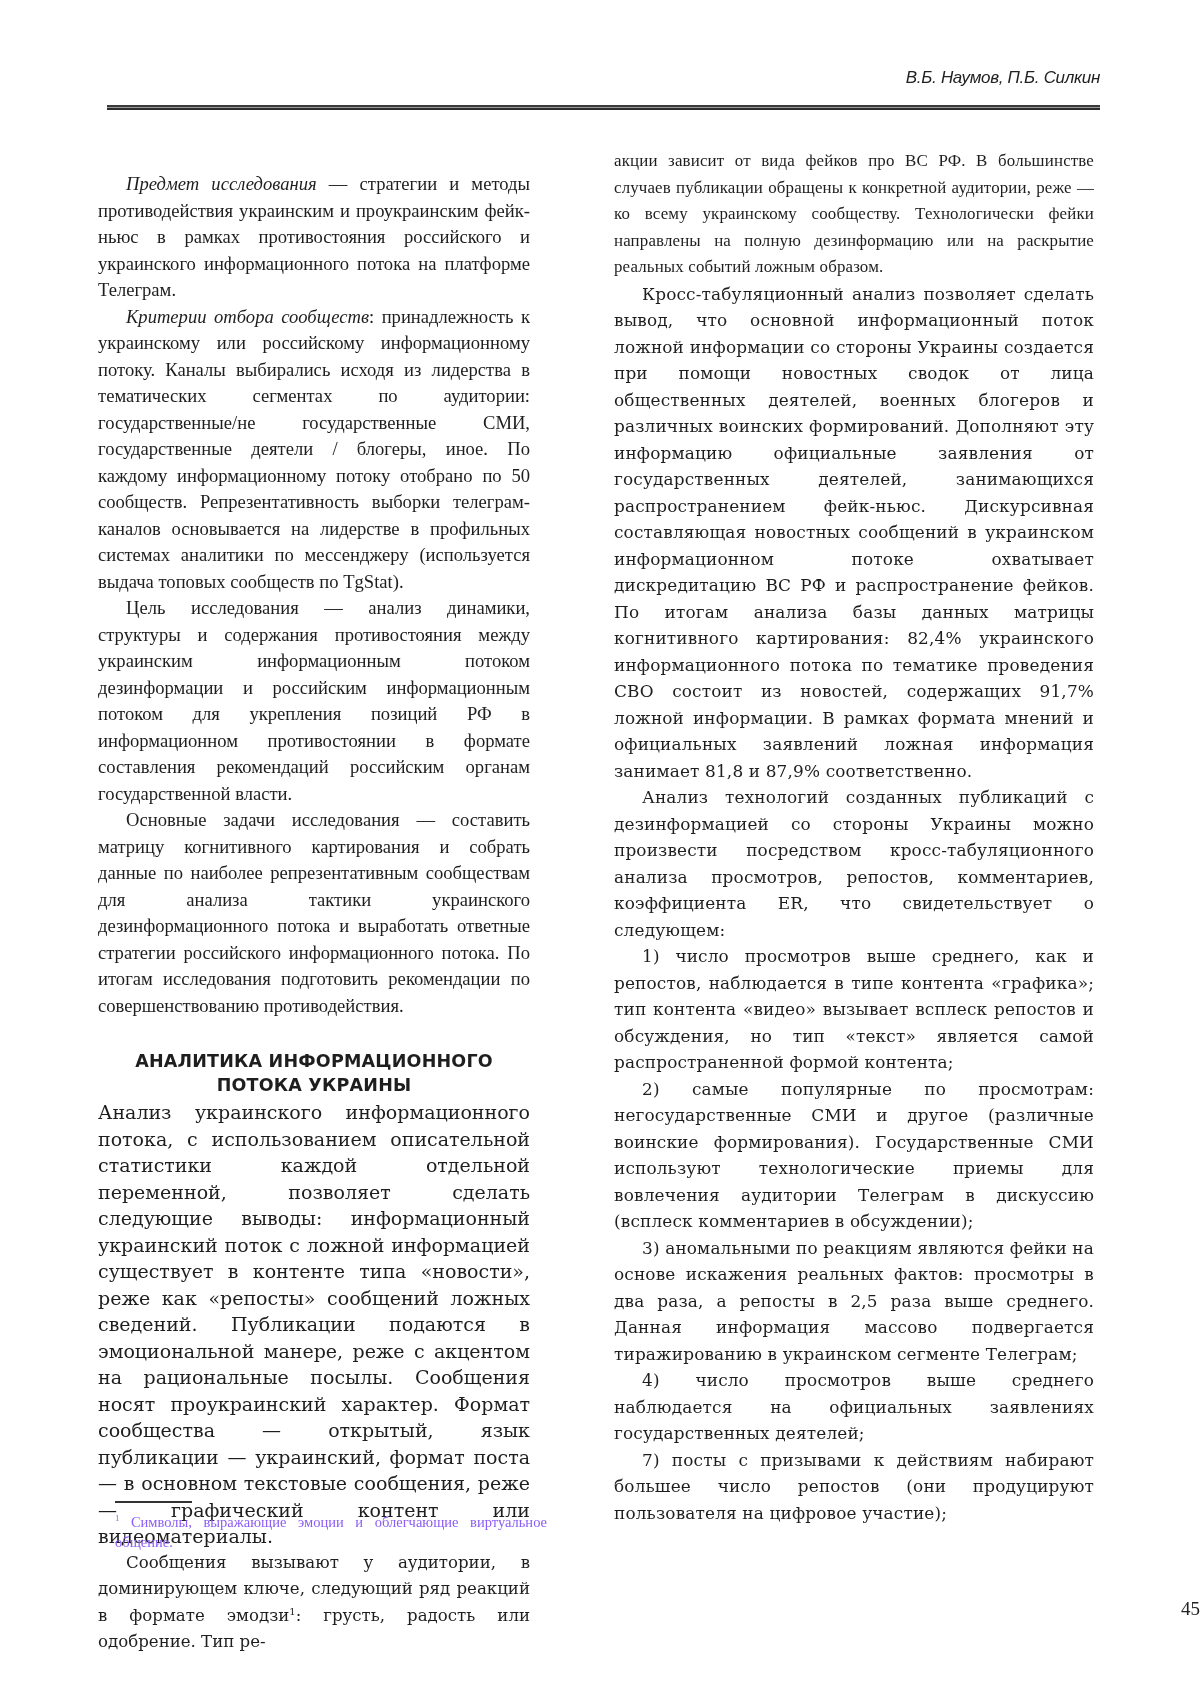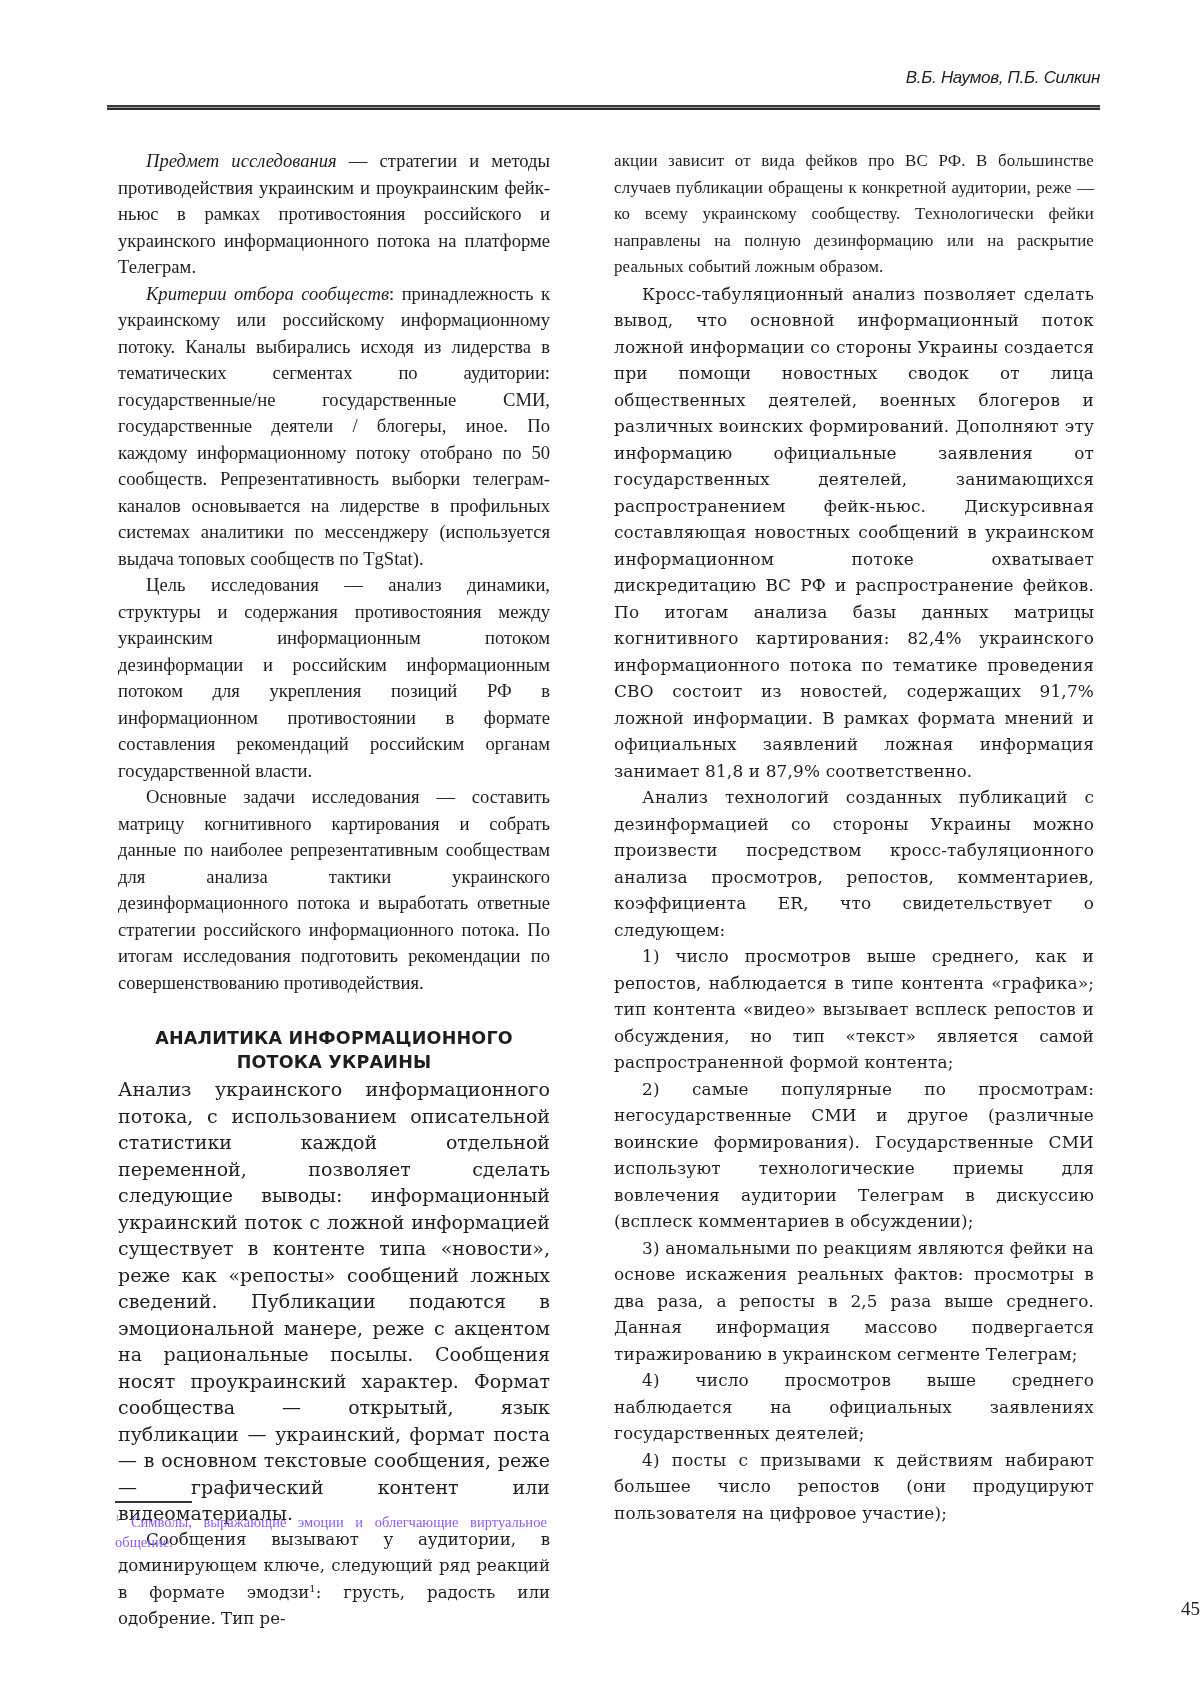--- a/index.html
+++ b/index.html
@@ -9,21 +9,21 @@
     position: absolute; right: 100px; top: 68px;
     font-family: "Liberation Sans", sans-serif; font-style: italic; font-size: 17px; letter-spacing: -0.3px;
     color: #222;
   }
   .head-rule { position: absolute; left: 107px; right: 100px; top: 105px; height: 6px; }
   .head-rule .l1 { height: 2px; background: #3a3a3a; }
   .head-rule .l2 { height: 1px; background: #9a9a9a; }
   .head-rule .l3 { height: 2px; background: #2c2c2c; }
 
   .col { position: absolute; top: 148px; font-family: "Liberation Serif", serif; font-size: 18.6px; line-height: 26.5px; text-align: justify; }
-  .col-left { left: 118px; width: 432px; }
+  .col-left { left: 98px; width: 432px; margin-top: 23px; }
   .col-right { left: 614px; width: 480px; font-family: "DejaVu Serif", serif; font-size: 16.9px; line-height: 26.5px; letter-spacing: 0.15px; }
   .col p { margin: 0; text-indent: 28px; hyphens: auto; }
   .col p.noindent { text-indent: 0; font-family: Liberation Serif, serif; }
   .col-left p.left-analysis { font-family: "DejaVu Serif", serif; font-size: 19px; text-indent: 0; }
   .col-left p.left-reactions { font-family: "DejaVu Serif", serif; font-size: 16.6px; }
   em { font-style: italic; }
   b { font-weight: normal; }
   .section-heading {
     font-family: "DejaVu Sans", sans-serif; font-weight: bold; font-size: 17.5px; line-height: 24px;
     text-align: center; margin: 30px 0 2px 0; letter-spacing: 0.2px;
@@ -64,20 +64,20 @@
   </div>
 
   <div class="col col-right">
     <p class="noindent">акции зависит от вида фейков про ВС РФ. В большинстве случаев публикации обращены к конкретной аудитории, реже — ко всему украинскому сообществу. Технологически фейки направлены на полную дезинформацию или на раскрытие реальных событий ложным образом.</p>
     <p>Кросс-табуляционный анализ позволяет сделать вывод, что основной информационный поток ложной информации со стороны Украины создается при помощи новостных сводок от лица общественных деятелей, военных блогеров и различных воинских формирований. Дополняют эту информацию официальные заявления от государственных деятелей, занимающихся распространением фейк-ньюс. Дискурсивная составляющая новостных сообщений в украинском информационном потоке охватывает дискредитацию ВС РФ и распространение фейков. По итогам анализа базы данных матрицы когнитивного картирования: 82,4% украинского информационного потока по тематике проведения СВО состоит из новостей, содержащих 91,7% ложной информации. В рамках формата мнений и официальных заявлений ложная информация занимает 81,8 и 87,9% соответственно.</p>
     <p>Анализ технологий созданных публикаций с дезинформацией со стороны Украины можно произвести посредством кросс-табуляционного анализа просмотров, репостов, комментариев, коэффициента ER, что свидетельствует о следующем:</p>
     <p>1) число просмотров выше среднего, как и репостов, наблюдается в типе контента «графика»; тип контента «видео» вызывает всплеск репостов и обсуждения, но тип «текст» является самой распространенной формой контента;</p>
     <p>2) самые популярные по просмотрам: негосударственные СМИ и другое (различные воинские формирования). Государственные СМИ используют технологические приемы для вовлечения аудитории Телеграм в дискуссию (всплеск комментариев в обсуждении);</p>
     <p>3) аномальными по реакциям являются фейки на основе искажения реальных фактов: просмотры в два раза, а репосты в 2,5 раза выше среднего. Данная информация массово подвергается тиражированию в украинском сегменте Телеграм;</p>
     <p>4) число просмотров выше среднего наблюдается на официальных заявлениях государственных деятелей;</p>
-    <p>4) посты с призывами к действиям набирают большее число репостов (они продуцируют пользователя на цифровое участие);</p>
+    <p>7) посты с призывами к действиям набирают большее число репостов (они продуцируют пользователя на цифровое участие);</p>
   </div>
 
   <div class="footnote-rule"></div>
   <div class="footnote"><sup>1</sup><span> Символы, выражающие эмоции и облегчающие виртуальное общение.</span></div>
 
   <div class="page-number">45</div>
 </div>
 
 </body></html>

